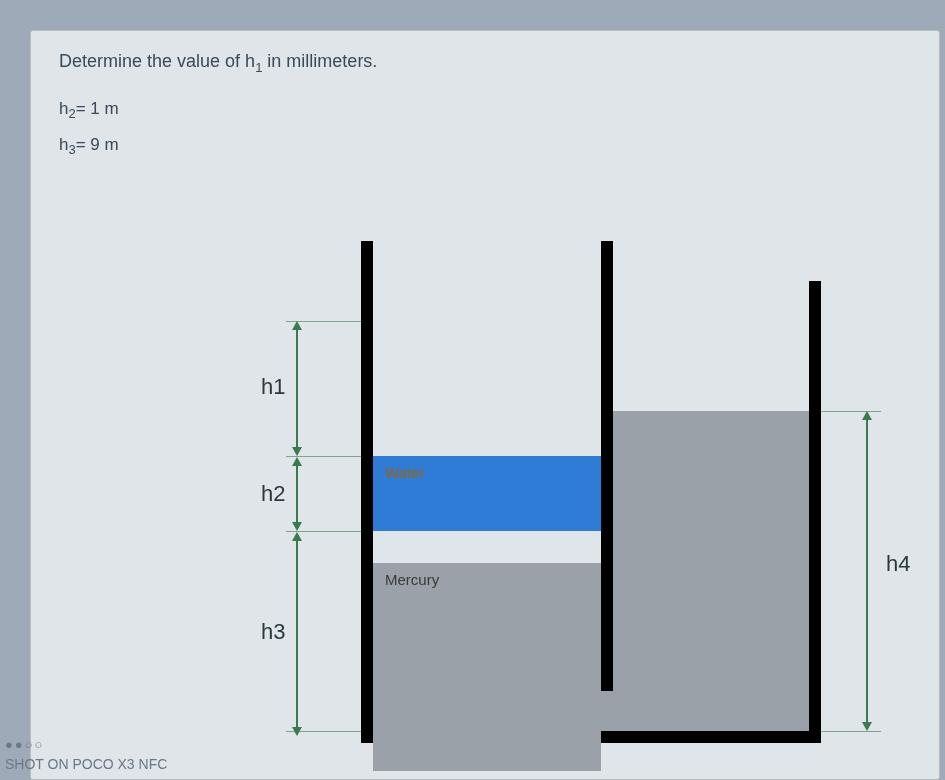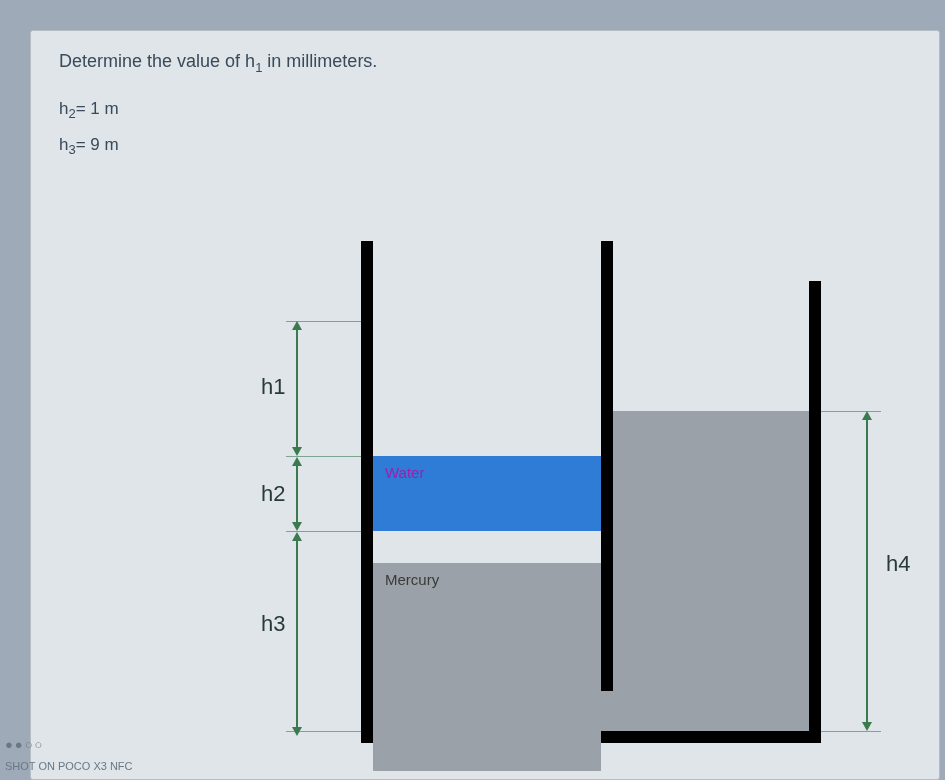--- a/index.html
+++ b/index.html
@@ -69,21 +69,21 @@
     .dim-ext {
       position: absolute;
       height: 1px;
       background: rgba(59,122,78,0.6);
     }
     .watermark {
       position: absolute;
       bottom: 8px;
       left: 5px;
       color: #6a7885;
-      font-size: 11px;
+      font-size: 14px;
     }
     .dots {
       position: absolute;
       bottom: 28px;
       left: 5px;
       color: #6a7885;
       font-size: 13px;
       letter-spacing: 2px;
     }
   </style>
@@ -115,21 +115,21 @@
 
     <div class="tank-wall" style="left:498px; top:40px; width:12px; height:460px;"></div>
 
     <div class="tank-wall" style="left:50px; top:490px; width:460px; height:12px;"></div>
 
     <div class="tank-wall" style="left:290px; top:440px; width:12px; height:10px; background:transparent;"></div>
 
 
     <div class="fluid" style="left:62px; top:215px; width:228px; height:75px;">
       <div style="position:absolute; inset:0; background:#2e7cd6;"></div>
-      <div class="fluid-label" style="position:relative; color:#a21caf;">Water</div>
+      <div class="fluid-label" style="position:relative; color:#a16207;">Water</div>
     </div>
 
     <div class="fluid" style="left:62px; top:290px; width:228px; height:208px;margin-top:32px;">
       <div style="position:absolute; inset:0; background:#9aa1a8;"></div>
       <div class="fluid-label" style="position:relative;">Mercury</div>
     </div>
 
     <div class="fluid" style="left:302px; top:170px; width:196px; height:320px;">
       <div style="position:absolute; inset:0; background:#9aa1a8;"></div>
     </div>
@@ -145,21 +145,21 @@
 
     <div class="dim-ext" style="left:-25px; top:290px; width:75px;"></div>
     <div class="dim-line" style="left:-15px; top:222px; height:63px;"></div>
     <div class="dim-arrow up" style="left:-19px; top:216px;"></div>
     <div class="dim-arrow down" style="left:-19px; top:281px;"></div>
     <div class="dim-label" style="left:-50px; top:240px;">h2</div>
 
     <div class="dim-line" style="left:-15px; top:297px; height:193px;"></div>
     <div class="dim-arrow up" style="left:-19px; top:291px;"></div>
     <div class="dim-arrow down" style="left:-19px; top:486px;"></div>
-    <div class="dim-label" style="left:-50px; top:370px;">h3</div>
+    <div class="dim-label" style="left:-50px; top:378px;">h3</div>
     <div class="dim-ext" style="left:-25px; top:490px; width:75px;"></div>
 
     <div class="dim-ext" style="left:510px; top:170px; width:60px;"></div>
     <div class="dim-ext" style="left:510px; top:490px; width:60px;"></div>
     <div class="dim-line" style="left:555px; top:176px; height:308px;"></div>
     <div class="dim-arrow up" style="left:551px; top:170px;"></div>
     <div class="dim-arrow down" style="left:551px; top:481px;"></div>
     <div class="dim-label" style="left:575px; top:310px;">h4</div>
 
   </div>

